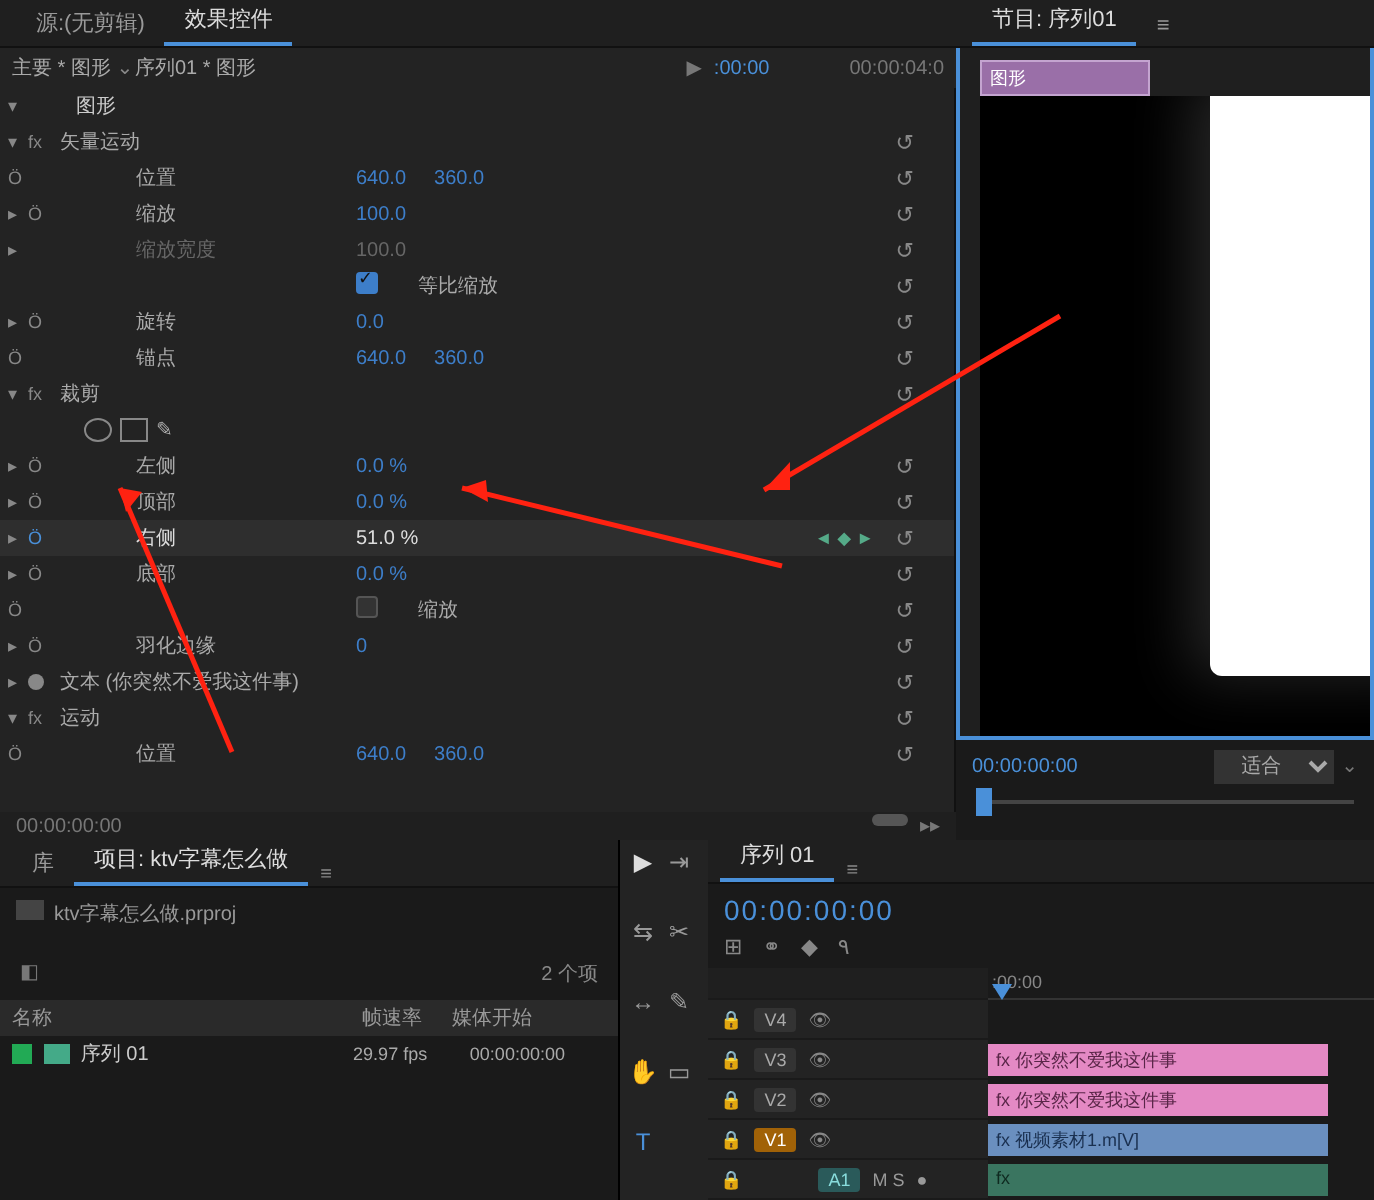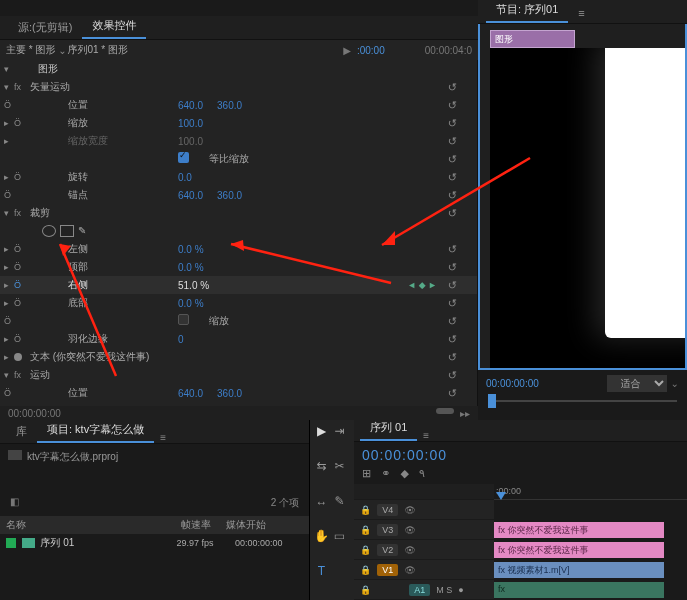--- a/index.html
+++ b/index.html
@@ -1,18 +1,18 @@
 <!DOCTYPE html>
 <html><head>
 <meta charset="utf-8">
 <style>
 * { margin:0; padding:0; box-sizing:border-box; font-family:"Microsoft YaHei",Arial,sans-serif; }
 body { background:#1a1a1a; color:#aaa; font-size:10px; width:687px; height:600px; overflow:hidden; position:relative; }
 .main { display:flex; height:420px; }
-.left-col { width:478px; display:flex; flex-direction:column;margin-top:16px; }
+.left-col { width:478px; display:flex; flex-direction:column; }
 .right-col { width:209px; display:flex; flex-direction:column; }
 
 .tabs { display:flex; background:#1f1f1f; border-bottom:1px solid #111; height:24px; align-items:flex-end; padding-left:8px; }
 .tab { padding:4px 10px; color:#999; cursor:pointer; font-size:11px; }
 .tab.active { color:#ddd; border-bottom:2px solid #4a90d9; }
 
 .crumb { display:flex; align-items:center; background:#232323; height:20px; padding:0 6px; font-size:10px; }
 .crumb .seg { color:#aaa; margin-right:2px; }
 .crumb .chev { width:10px; color:#888; text-align:center; }
 .crumb .play { margin-left:auto; color:#777; }
@@ -54,21 +54,21 @@
 
 .bottom { display:flex; height:180px; background:#1a1a1a; }
 .bin-panel { width:310px; border-right:1px solid #000; }
 .tools { width:44px; background:#232323; padding:4px; display:flex; flex-wrap:wrap; gap:3px; }
 .tools .tool { width:15px; height:15px; color:#999; font-size:12px; text-align:center; line-height:15px; cursor:pointer; }
 .tools .tool.active { color:#ddd; }
 .tools .tool.blue { color:#4a90d9; }
 
 .bin-tabs { display:flex; height:24px; align-items:flex-end; padding-left:6px; background:#1f1f1f; border-bottom:1px solid #111; }
 .bin-body { padding:6px 8px; font-size:10px; color:#888; }
-.bin-name { color:#999; margin-bottom:20px; display:flex; }
+.bin-name { color:#999; margin-bottom:4px; display:flex; }
 .bin-name .ico { width:14px; height:10px; background:#444; margin-right:5px; }
 .bin-count { text-align:right; padding:6px 10px; color:#888; font-size:10px; }
 .bin-hdr { display:flex; background:#2a2a2a; height:18px; align-items:center; padding:0 6px; color:#999; font-size:10px; }
 .bin-hdr .c1 { width:160px; } .bin-hdr .c2 { width:60px;text-align:center; } .bin-hdr .c3 { width:70px; }
 .bin-row { display:flex; height:18px; align-items:center; padding:0 6px; }
 .bin-row .swatch { width:10px; height:10px; margin-right:6px; }
 .bin-row .s-green { background:#2a5; }
 .bin-row .s-cyan { background:#3cc; }
 .bin-row .iconc { width:14px; height:10px; margin-right:5px; }
 .bin-row .c1 { width:140px; color:#ccc; }

